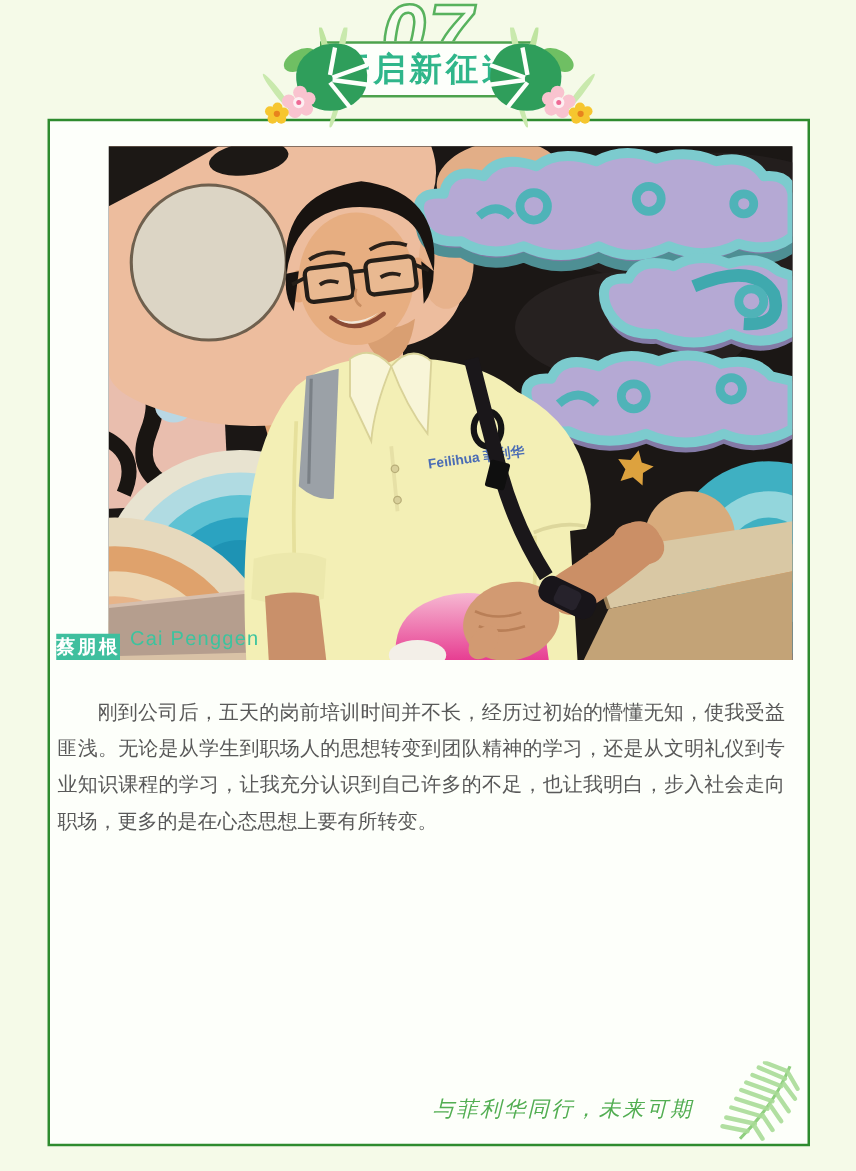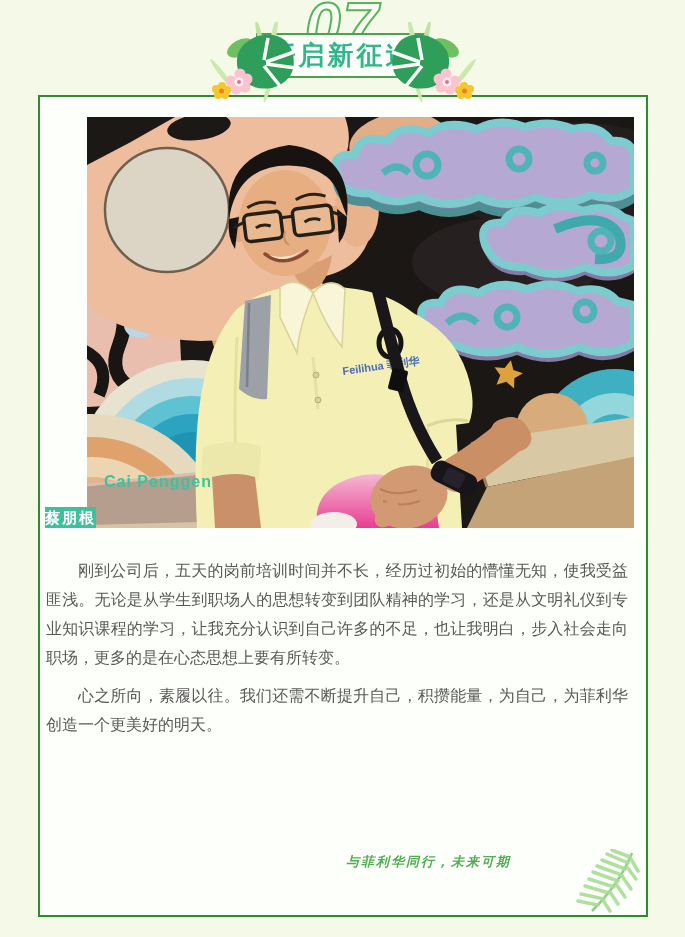--- a/index.html
+++ b/index.html
@@ -29,38 +29,38 @@
   
   .card{
     position:absolute;left:38px;top:95px;width:610px;height:822px;
     background:#fdfffa;border:2px solid #2e8b2e;box-sizing:border-box;
   }
   .photo{
     position:absolute;left:47px;top:20px;width:547px;height:411px;overflow:hidden;
     background:#1b1715;
   }
   .caption-en{
-    position:absolute;left:24px;top:376px;z-index:5;
-    font-size:16px;font-weight:bold;color:#3cc39e;letter-spacing:1px;margin-left:40px;
+    position:absolute;left:24px;top:406px;z-index:5;
+    font-size:16px;font-weight:normal;color:#3cc39e;letter-spacing:1px;margin-left:40px;
   }
   .name-tag{
     position:absolute;left:5px;top:410px;z-index:5;
     background:#3fbf9e;color:#ffffff;font-size:15px;font-weight:bold;
     padding:2px 0;letter-spacing:2px;line-height:17px;
   }
   .article{
     position:absolute;left:6px;top:459px;width:582px;
   }
   .para{
     margin:0 0 9px 0;text-indent:2em;text-align:justify;
     font-size:16px;line-height:29px;color:#595959;
   }
   .slogan{
-    position:absolute;left:306px;top:756px;
-    font-size:13px;font-weight:bold;font-style:italic;color:#52ae52;
+    position:absolute;left:306px;top:779px;
+    font-size:17px;font-weight:normal;font-style:italic;color:#52ae52;
     letter-spacing:2px;
   }
   .palm{position:absolute;right:6px;top:752px;width:72px;height:66px;}
 </style>
 </head>
 <body>
 
 <div class="num07">07</div>
 
 <div class="leaf-cluster leaf-left">
@@ -291,21 +291,20 @@
         </g>
       </g>
     </svg>
   </div>
 
   <div class="caption-en">Cai Penggen</div>
   <div class="name-tag">蔡朋根</div>
 
   <div class="article">
     <p class="para">刚到公司后，五天的岗前培训时间并不长，经历过初始的懵懂无知，使我受益匪浅。无论是从学生到职场人的思想转变到团队精神的学习，还是从文明礼仪到专业知识课程的学习，让我充分认识到自己许多的不足，也让我明白，步入社会走向职场，更多的是在心态思想上要有所转变。</p>
-    <p class="para">心之所向，素履以往。我们还需不断提升自己，积攒能量，为自己，为菲利华创造一个更美好的明天。</p>
   </div>
 
   <div class="slogan">与菲利华同行，未来可期</div>
 
   <div class="palm">
     <svg width="72" height="66" viewBox="0 0 72 66">
       <path d="M64,4 Q52,34 24,62" stroke="#8fcf7f" stroke-width="2.5" fill="none"></path>
       <g stroke="#a9dc97" stroke-width="3.5" stroke-linecap="round" opacity="0.9">
         <path d="M62,8 L44,1"></path>
           <path d="M60,14 L39,5"></path>

